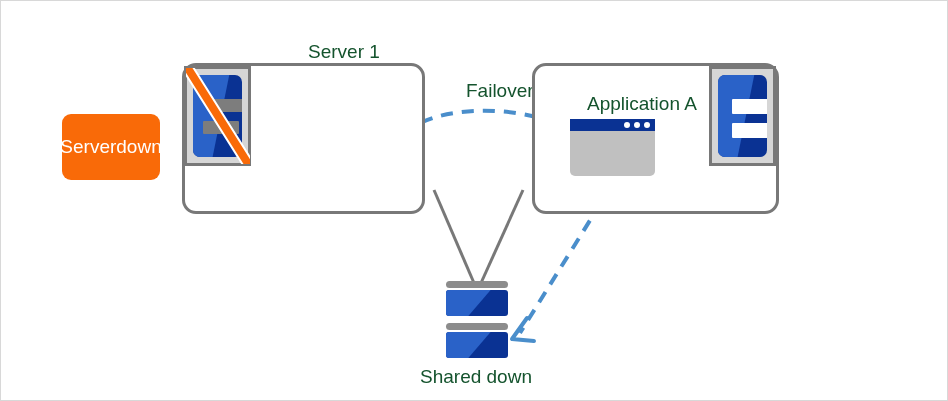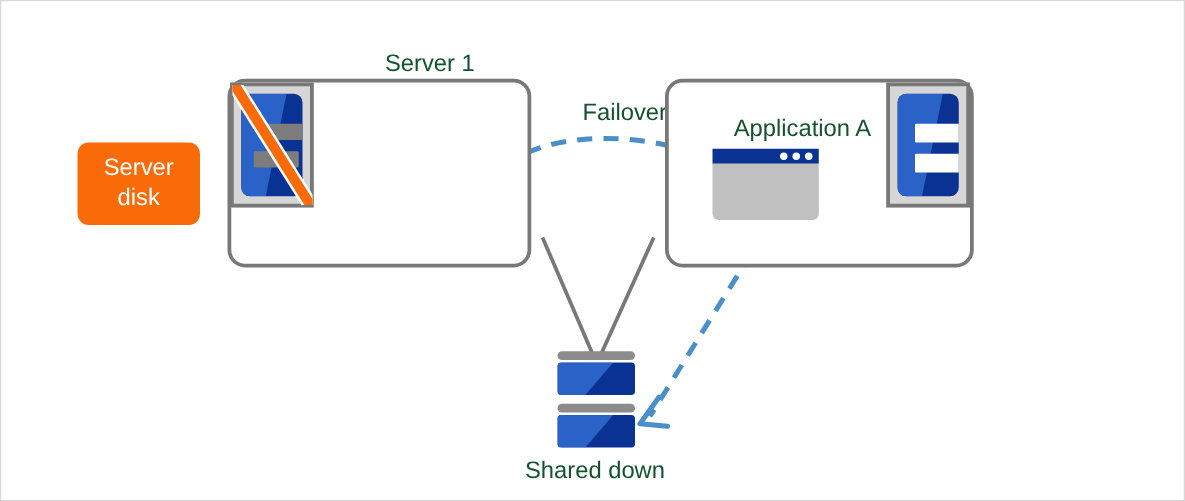--- a/index.html
+++ b/index.html
@@ -45,21 +45,21 @@
     left: 62px;
     top: 114px;
     width: 98px;
     height: 66px;
     background: #f96a08;
     border-radius: 9px;
     color: #ffffff;
     font-size: 19px;
     line-height: 24px;
     display: flex;
-    flex-direction: column;
+    flex-direction: row;
     align-items: center;
     justify-content: center;
     text-align: center;
   }
 
   
   .server-box {
     position: absolute;
     border: 3px solid #787878;
     border-radius: 14px;
@@ -204,21 +204,21 @@
     <path d="M 404,134 C 430,108 500,104 550,121" fill="none" stroke="#4a8ecb" stroke-width="4" stroke-dasharray="12,9" stroke-linecap="butt"></path>
 
     <polyline points="539,112 551,131 562,115" fill="none" stroke="#4a8ecb" stroke-width="4" stroke-linecap="round" stroke-linejoin="round"></polyline>
 
     <line x1="612" y1="185" x2="520" y2="333" stroke="#4a8ecb" stroke-width="4" stroke-dasharray="12,9"></line>
     <polyline points="527,318 512,339 534,341" fill="none" stroke="#4a8ecb" stroke-width="4" stroke-linecap="round" stroke-linejoin="round"></polyline>
   </svg>
 
   <div id="server-down-badge">
     <span>Server</span>
-    <span>disk</span>
+    <span>down</span>
   </div>
 
   <div class="label" id="server1-title">Server 1</div>
   <div class="label" id="failover-label">Failover</div>
   <div class="label" id="shareddisk-label">Shared down</div>
 
   <div class="server-box" id="server1-box"></div>
 
   <div class="server-icon" id="server1-icon">
     <div class="body">

